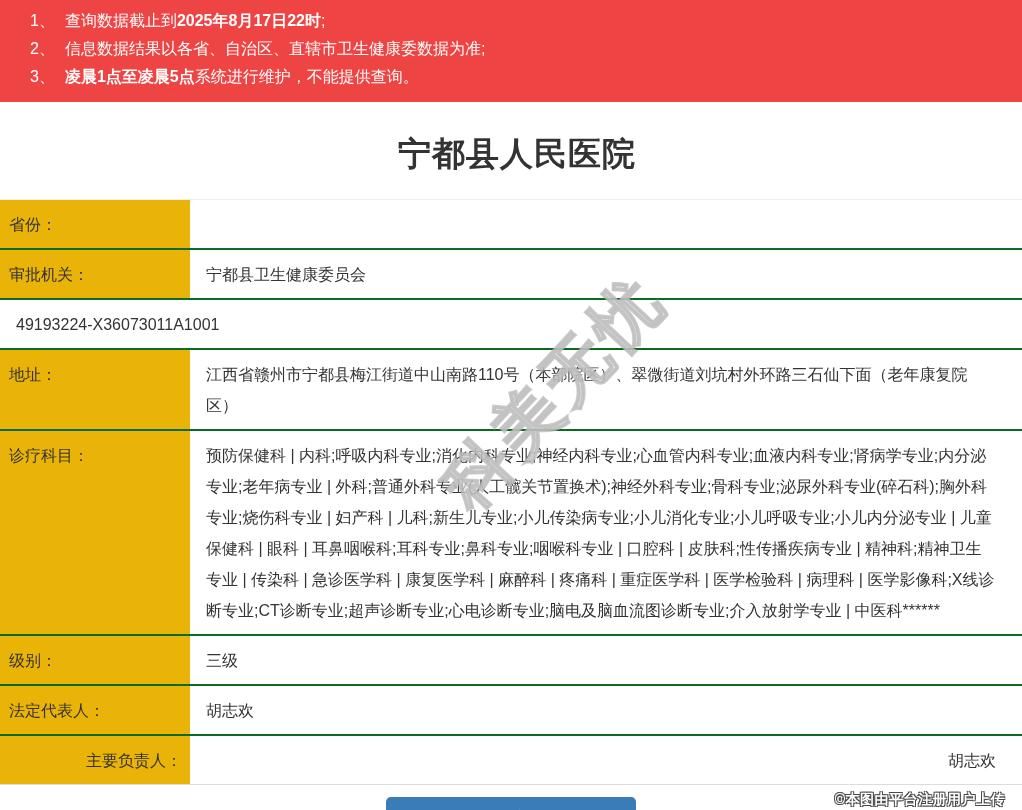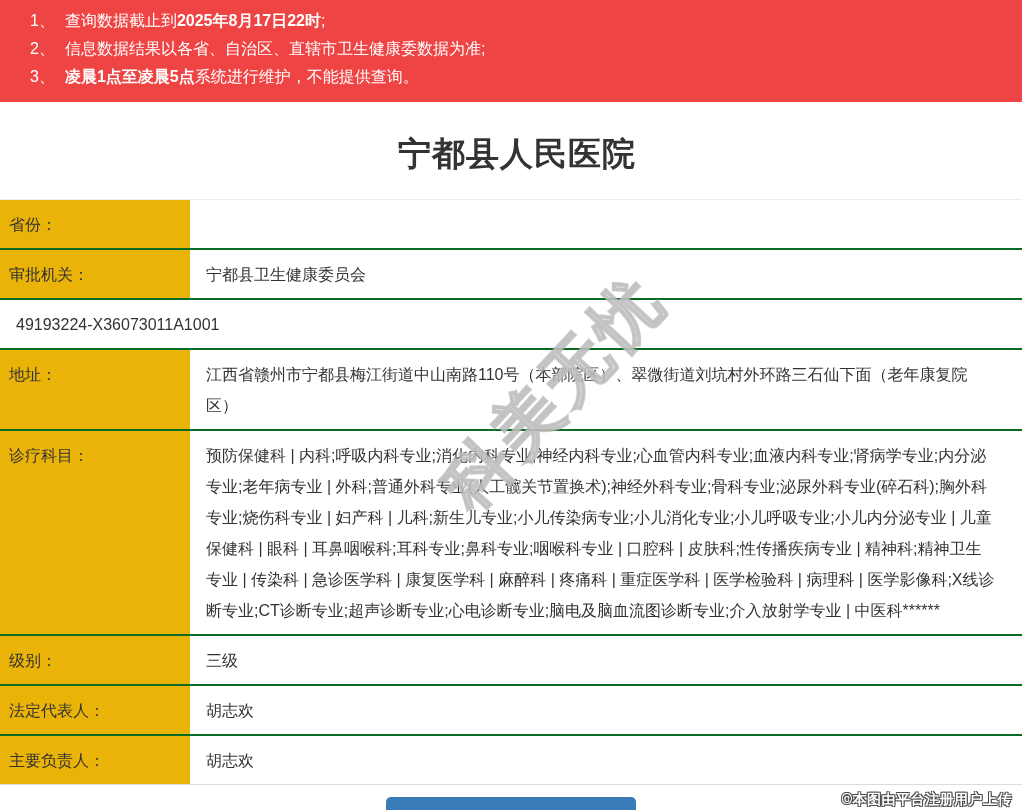--- a/index.html
+++ b/index.html
@@ -32,21 +32,21 @@
     color: #333;
     letter-spacing: 1px;
   }
   
   .info-table {
     width: 1022px;
     border-top: 1px solid #ededed;
     font-size: 16px;
   }
   .row { display: flex; border-bottom: 2px solid #0c6b22; }
-  .row:last-child { border-bottom: 1px solid #dcdcdc; }
+  .row:last-child { border-bottom: 1px solid #dcdcdc; text-align: right; }
   .row .label {
     width: 190px;
     flex: 0 0 190px;
     background: #eab308;
     padding: 9px 8px 8px 9px;
     line-height: 31px;
   }
   .row .value {
     flex: 1;
     padding: 9px 26px 8px 16px;
@@ -88,21 +88,21 @@
     font-weight: 700;
     white-space: nowrap;
     letter-spacing: 6px;
     color: rgba(255,255,255,0.45);
     -webkit-text-stroke: 2px rgba(175,175,175,0.65);
     text-shadow: 0 0 1px rgba(170,170,170,0.5);
   }
   
   .credit {
     position: absolute;
-    right: 10px;
+    right: 17px;
     bottom: 1px;
     font-size: 14px;
     font-weight: 700;
     color: #ffffff;
     letter-spacing: 0.5px;
     text-shadow: -1px -1px 0 #4a4a4a, 1px -1px 0 #4a4a4a, -1px 1px 0 #4a4a4a, 1px 1px 0 #4a4a4a;
     z-index: 6;
   }
 </style>
 </head>

